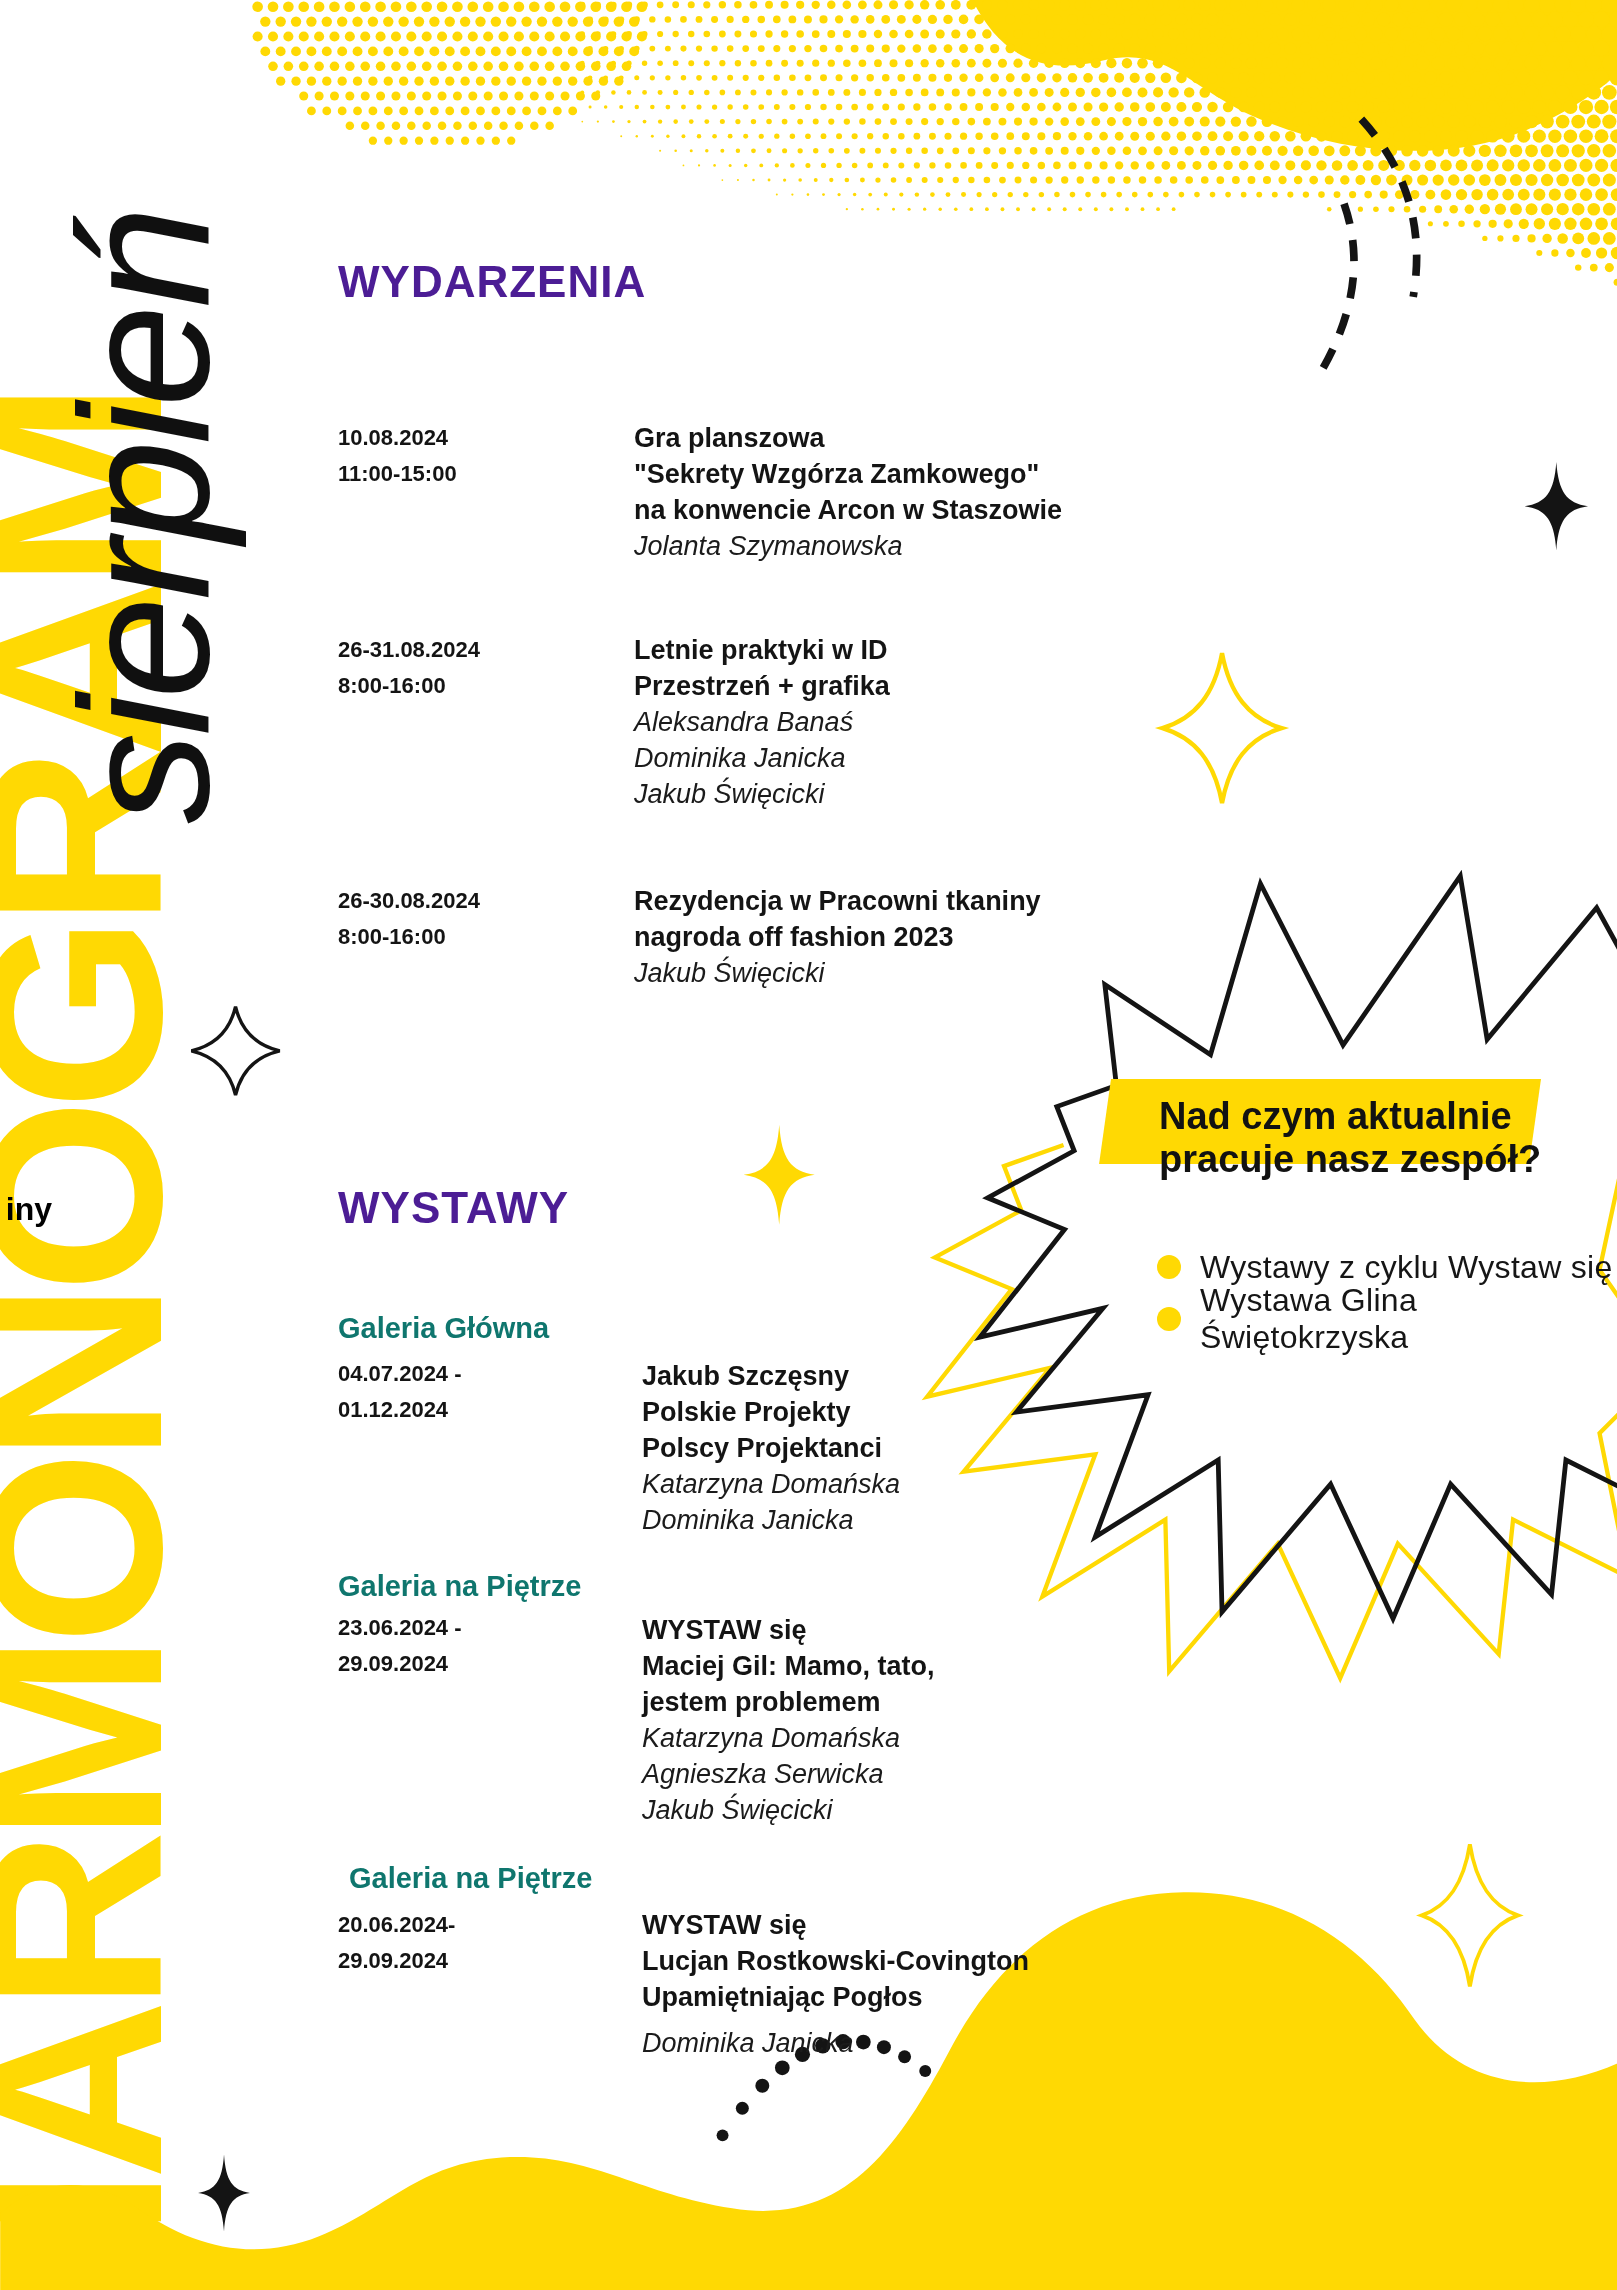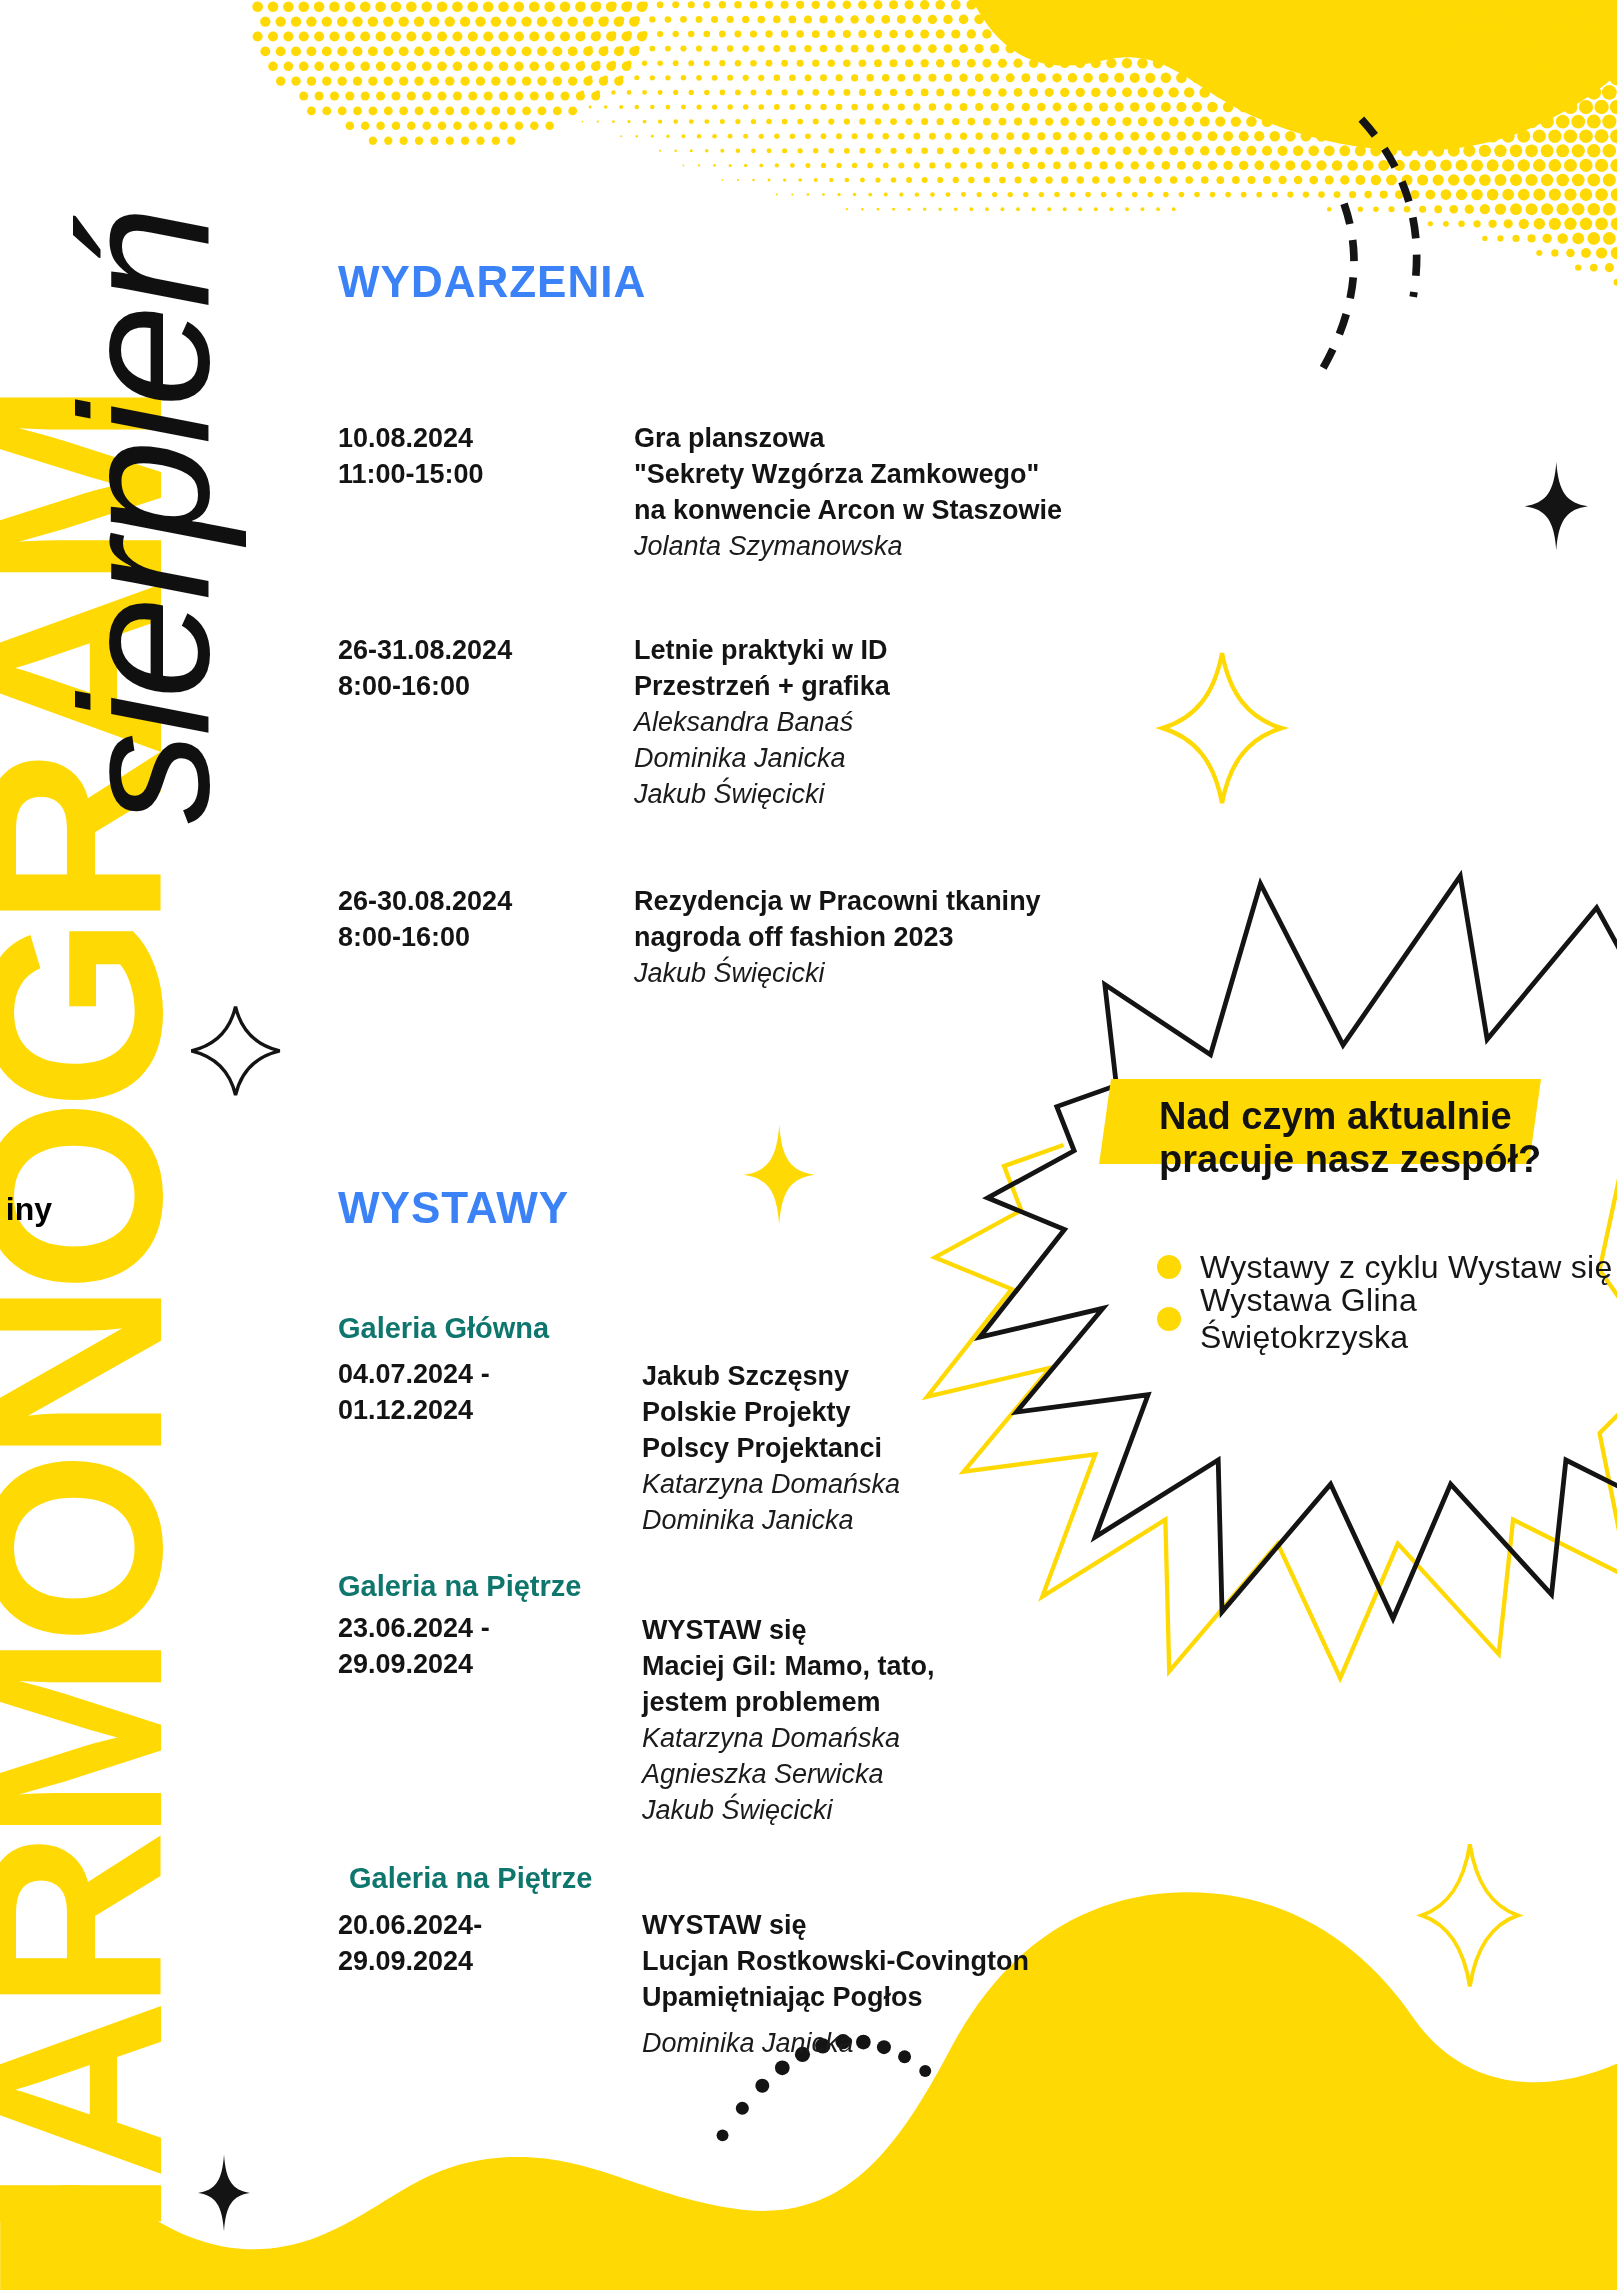--- a/index.html
+++ b/index.html
@@ -31,27 +31,27 @@
     color:#101010;
   }
   #edge-frag{
     position:absolute;left:5.8px;top:1191px;
     font-size:32px;font-weight:800;color:#000000;
   }
 
   .section-heading{
     position:absolute;left:338px;
     font-size:44px;font-weight:800;letter-spacing:1px;
-    color:#3b82f6;
+    color:#4c1d95;
   }
   #events-heading{top:257px;}
   #exhib-heading{top:1183px;}
 
   .ev,.ex{position:absolute;left:338px;display:flex;}
-  .col-date{width:296px;font-size:27px;line-height:36px;font-weight:800;}
+  .col-date{width:296px;font-size:22px;line-height:36px;font-weight:800;}
   .col-desc{font-size:27px;line-height:36px;}
   .col-desc .tl{font-weight:800;}
   .col-desc .cr{font-style:italic;font-weight:400;color:#1b1b1b;}
   .cr-gap{margin-top:9.6px;}
   .gal{
     position:absolute;font-size:29px;font-weight:800;color:#0f766e;
   }
 
   
   #callout-band{

